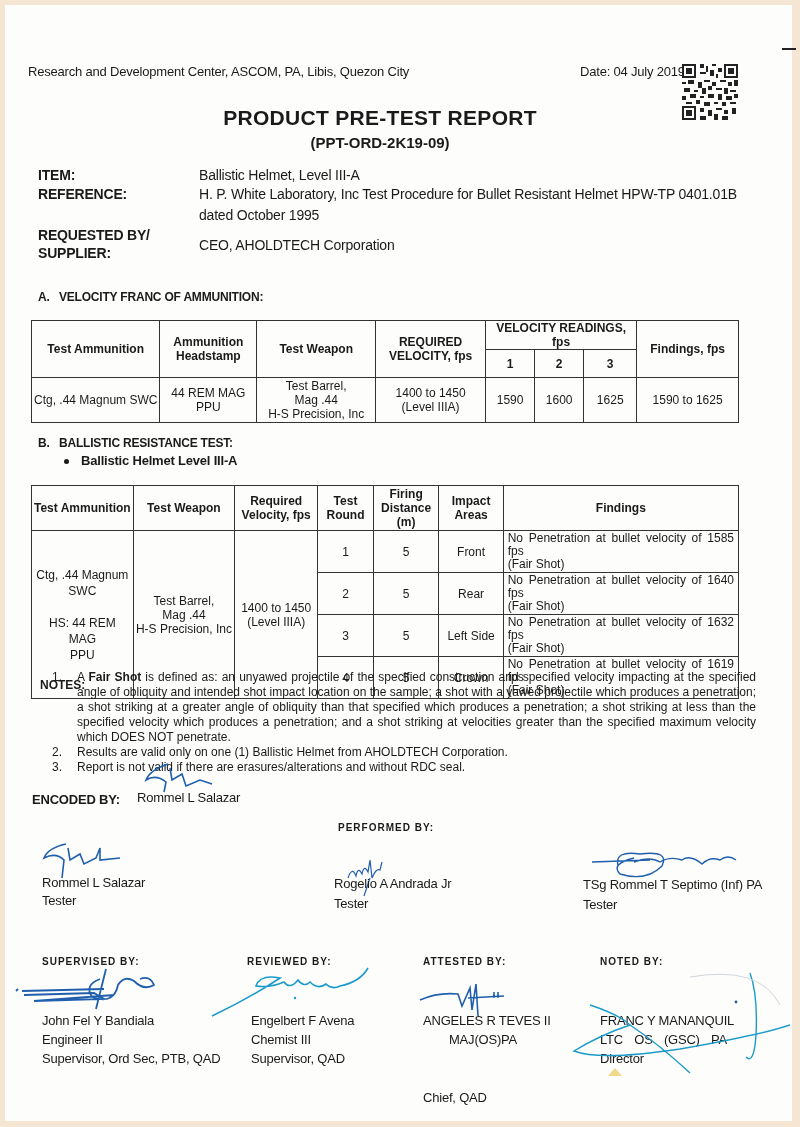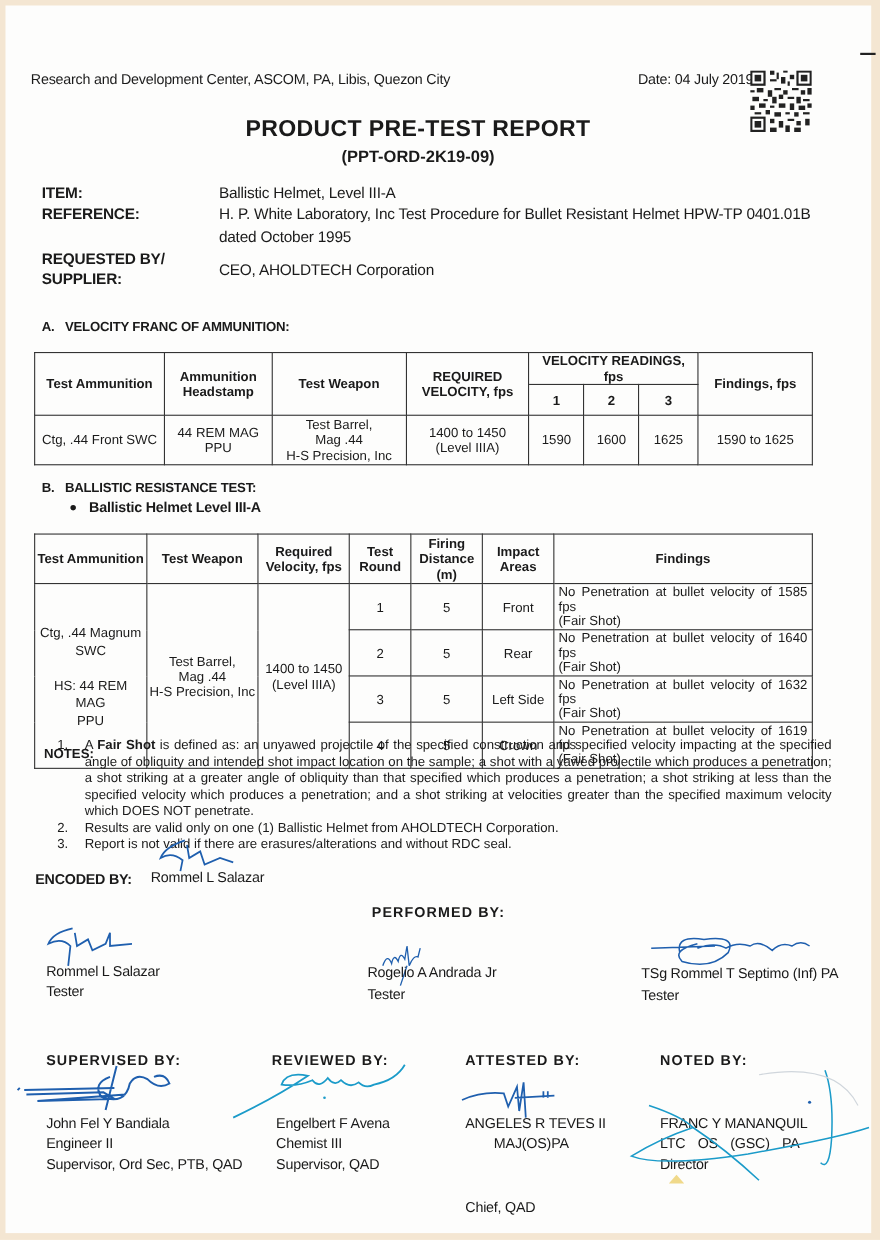--- a/index.html
+++ b/index.html
@@ -28,21 +28,21 @@
   .tb { left: 31px; top: 485px; width: 708px; }
   .tb td.find { text-align: justify; text-align-last: justify; padding: 1px 4px; line-height: 13px; }
   .tb td.find span.l2 { text-align-last: left; display: block; }
 
   .notes-h { left: 40px; top: 678px; font-weight: bold; font-size: 12px; }
   .notes { left: 52px; top: 670px; width: 704px; font-size: 12px; line-height: 15px; }
   .note { display: flex; text-align: justify; }
   .note .num { width: 25px; flex: none; }
   .note .txt { flex: 1; }
 
-  .sig-lbl { font-weight: bold; font-size: 13px; letter-spacing: 1px; }
+  .sig-lbl { font-weight: bold; font-size: 10px; letter-spacing: 1px; }
   .name { font-size: 13px; line-height: 20px; letter-spacing: -0.2px; }
   .sig { position: absolute; }
   .sig svg { overflow: visible; }
   .stamp { left: 608px; top: 1068px; width: 0; height: 0; border-left: 7px solid transparent; border-right: 7px solid transparent; border-bottom: 8px solid #f0d98a; }
 </style>
 </head>
 <body>
 
 <div class="page"></div>
 <div class="edge-mark"></div>
@@ -140,21 +140,21 @@
     <th rowspan="2"><span>REQUIRED</span><br><span>VELOCITY, fps</span></th>
     <th colspan="3">VELOCITY READINGS, fps</th>
     <th rowspan="2">Findings, fps</th>
   </tr>
   <tr style="height:28px">
     <th>1</th>
     <th>2</th>
     <th>3</th>
   </tr>
   <tr style="height:45px">
-    <td style="white-space:nowrap">Ctg, .44 Front SWC</td>
+    <td style="white-space:nowrap">Ctg, .44 Magnum SWC</td>
     <td><span>44 REM MAG</span><br><span>PPU</span></td>
     <td><span>Test Barrel,</span><br><span>Mag .44</span><br><span>H-S Precision, Inc</span></td>
     <td><span>1400 to 1450</span><br><span>(Level IIIA)</span></td>
     <td>1590</td>
     <td>1600</td>
     <td>1625</td>
     <td>1590 to 1625</td>
   </tr>
 </tbody>
   </table>

